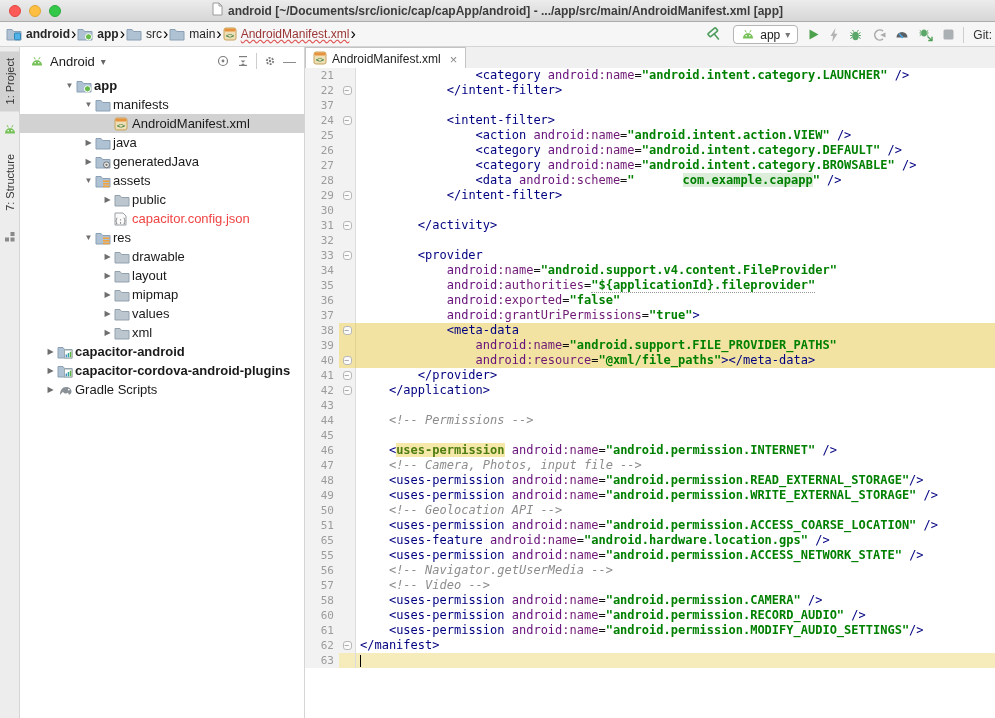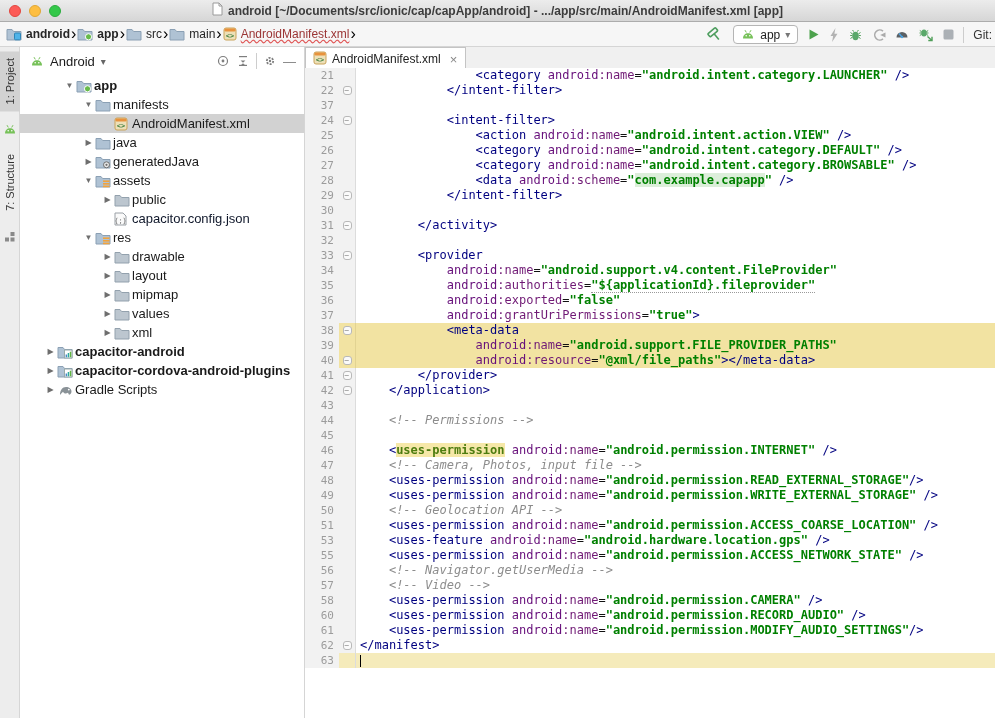--- a/index.html
+++ b/index.html
@@ -57,21 +57,21 @@
   .phead .spacer { flex:1; }
   .hicon { display:flex; color:#7E7E7E; }
   .hminus { color:#7E7E7E; font-size:13px; }
   .tree { flex:1; padding-top:1px; }
   .trow { height:19px; display:flex; align-items:center; }
   .trow.sel { background:#D2D2D2; }
   .tarr { width:13px; font-size:8px; color:#6E6E6E; text-align:center; flex:none; }
   .tico { width:18px; display:flex; flex:none; }
   .tlabel { font-size:13px; color:#1a1a1a; white-space:nowrap; }
   .tlabel.b { font-weight:700; }
-  .tlabel.red { color:#0f172a; }
+  .tlabel.red { color:#ef4444; }
 
   
   .editor { flex:1; display:flex; flex-direction:column; min-width:0; }
   .tabbar { height:24px; background:#F0F0F0; border-bottom:1px solid #C4C4C4;
     display:flex; align-items:flex-end; }
   .tab { height:23px; background:#fff; border:1px solid #C4C4C4; border-bottom:none;
     display:flex; align-items:center; gap:5px; padding:0 8px 0 7px;
     font-size:12px; color:#222; margin-left:0; }
   .tab .x { color:#888; font-size:13px; padding-left:4px; }
 
@@ -90,21 +90,21 @@
   .caret { display:inline-block; width:1px; height:12px; background:#000;
     vertical-align:middle; }
 
   .tk-p { color:#111; }
   .tk-t { color:#000080; font-weight:400; }
   .tk-n { color:#660E7A; }
   .tk-a { color:#701a75; }
   .tk-v { color:#008000; font-weight:700; }
   .tk-c { color:#8C8C8C; font-style:italic; }
   .tk-ty { color:#4d7c0f; font-weight:700; background:#F6E8A8; }
-  .tk-vg { color:#008000; font-weight:700; background:#DCEEDA; }
+  .tk-vg { color:#008000; font-weight:700; background:#DCEEDA;margin-left:48px; }
   .tk-vu { color:#008000; font-weight:700; border-bottom:1px dotted #9A9A9A; }
 </style>
 </head>
 <body>
 
 <div class="titlebar">
   <span class="tl red"></span>
   <span class="tl yellow"></span>
   <span class="tl green"></span>
   <span class="title-wrap">
@@ -676,21 +676,21 @@
           <span class="lnum">50</span>
           <span class="lfold"></span>
           <span class="lcode"><span class="tk-p">    </span><span class="tk-c">&lt;!-- Geolocation API --&gt;</span></span>
         </div>
         <div class="crow">
           <span class="lnum">51</span>
           <span class="lfold"></span>
           <span class="lcode"><span class="tk-p">    </span><span class="tk-t">&lt;uses-permission</span><span class="tk-p"> </span><span class="tk-n">android</span><span class="tk-a">:name</span><span class="tk-p">=</span><span class="tk-v">"android.permission.ACCESS_COARSE_LOCATION"</span><span class="tk-p"> </span><span class="tk-t">/&gt;</span></span>
         </div>
         <div class="crow">
-          <span class="lnum">53</span>
+          <span class="lnum">65</span>
           <span class="lfold"></span>
           <span class="lcode"><span class="tk-p">    </span><span class="tk-t">&lt;uses-feature</span><span class="tk-p"> </span><span class="tk-n">android</span><span class="tk-a">:name</span><span class="tk-p">=</span><span class="tk-v">"android.hardware.location.gps"</span><span class="tk-p"> </span><span class="tk-t">/&gt;</span></span>
         </div>
         <div class="crow">
           <span class="lnum">55</span>
           <span class="lfold"></span>
           <span class="lcode"><span class="tk-p">    </span><span class="tk-t">&lt;uses-permission</span><span class="tk-p"> </span><span class="tk-n">android</span><span class="tk-a">:name</span><span class="tk-p">=</span><span class="tk-v">"android.permission.ACCESS_NETWORK_STATE"</span><span class="tk-p"> </span><span class="tk-t">/&gt;</span></span>
         </div>
         <div class="crow">
           <span class="lnum">56</span>

